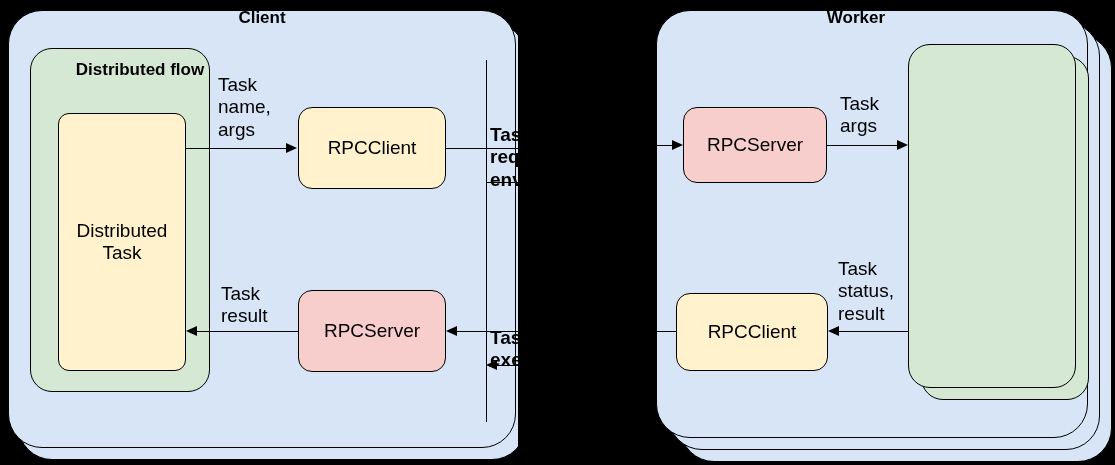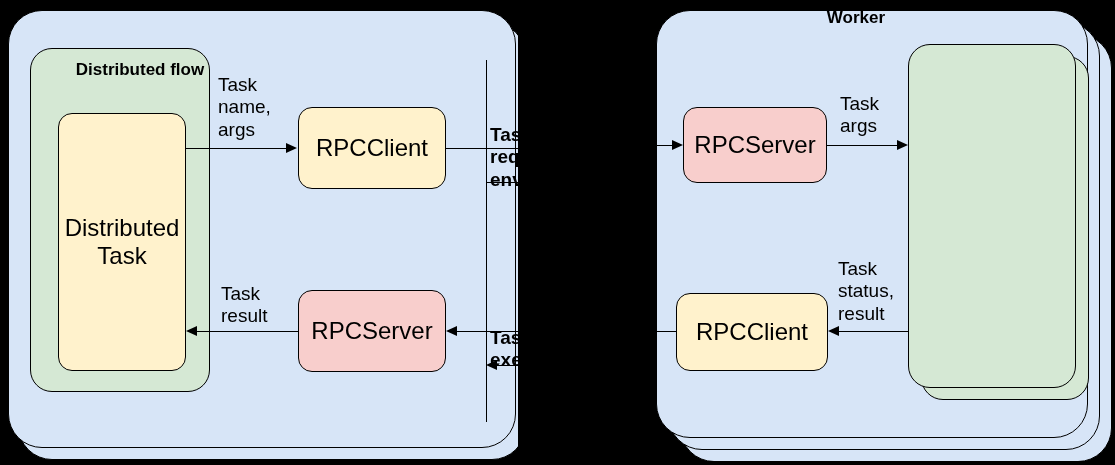--- a/index.html
+++ b/index.html
@@ -45,21 +45,21 @@
 
   .group-title {
     position: absolute;
     font-weight: bold;
     font-size: 17px;
     color: #000000;
     white-space: nowrap;
     text-align: center;
   }
   .node-label {
-    font-size: 24px;
+    font-size: 19px;
     color: #000000;
     line-height: 1.15;
     white-space: pre-line;
   }
 
   
   .hline {
     position: absolute;
     height: 0;
     border-top: 1.8px solid #000000;
@@ -98,25 +98,26 @@
   }
 </style>
 </head>
 <body>
 
 <div id="canvas">
 
   <div class="box container-blue" style="left:18px; top:22px; width:508px; height:438px;"></div>
   <div class="box container-blue" style="left:8px; top:10px; width:508px; height:438px;"></div>
 
+  <div class="group-title" style="left:8px; top:8px; width:508px;">Client</div>
 
   <div class="box container-green" style="left:30px; top:48px; width:180px; height:344px;"></div>
   <div class="group-title" style="left:30px; top:60px; width:200px;padding-left:10px;">Distributed flow</div>
 
-  <div class="box node-cream" style="left:58px; top:113px; width:128px; height:258px;">
+  <div class="box node-cream" style="left:58px; top:113px; width:128px; height:258px;border-radius:11px;">
     <span class="node-label">Distributed
 Task</span>
   </div>
 
   <div class="box node-cream" style="left:298px; top:107px; width:148px; height:82px;">
     <span class="node-label">RPCClient</span>
   </div>
 
   <div class="box node-pink" style="left:298px; top:290px; width:148px; height:82px;">
     <span class="node-label">RPCServer</span>

